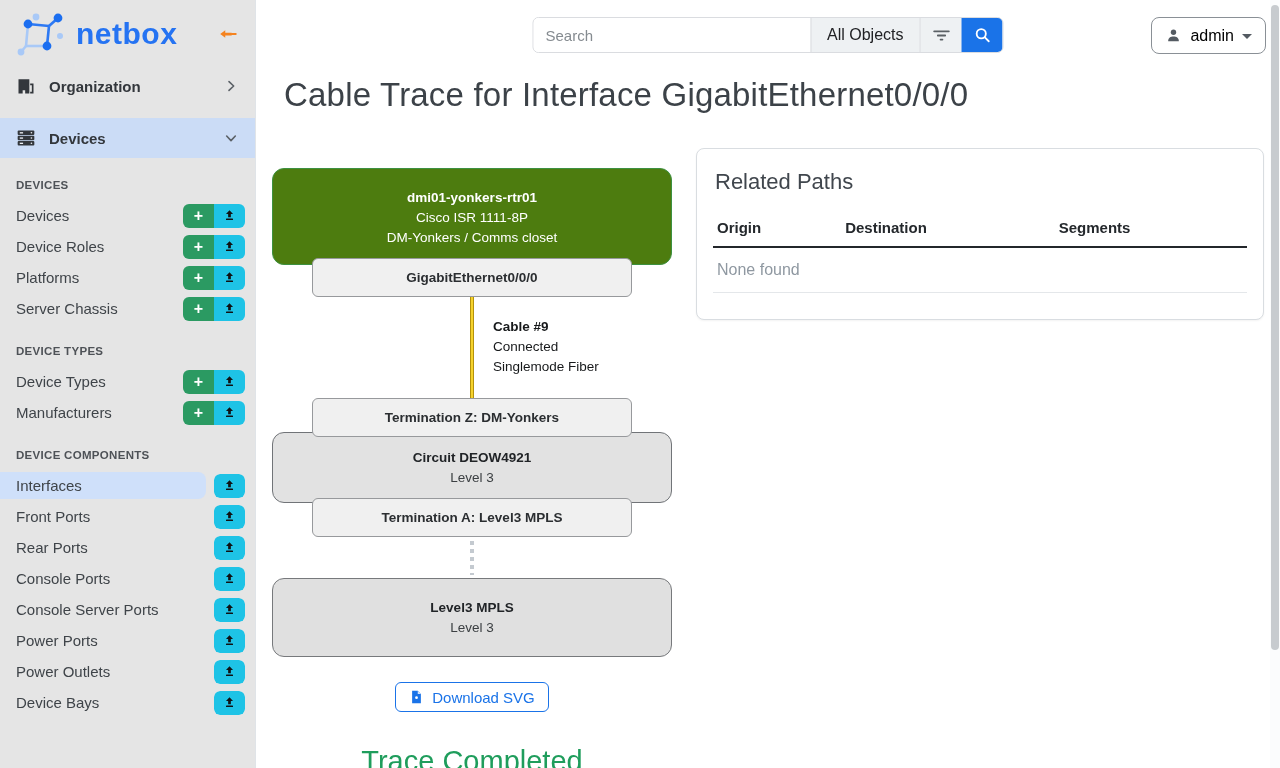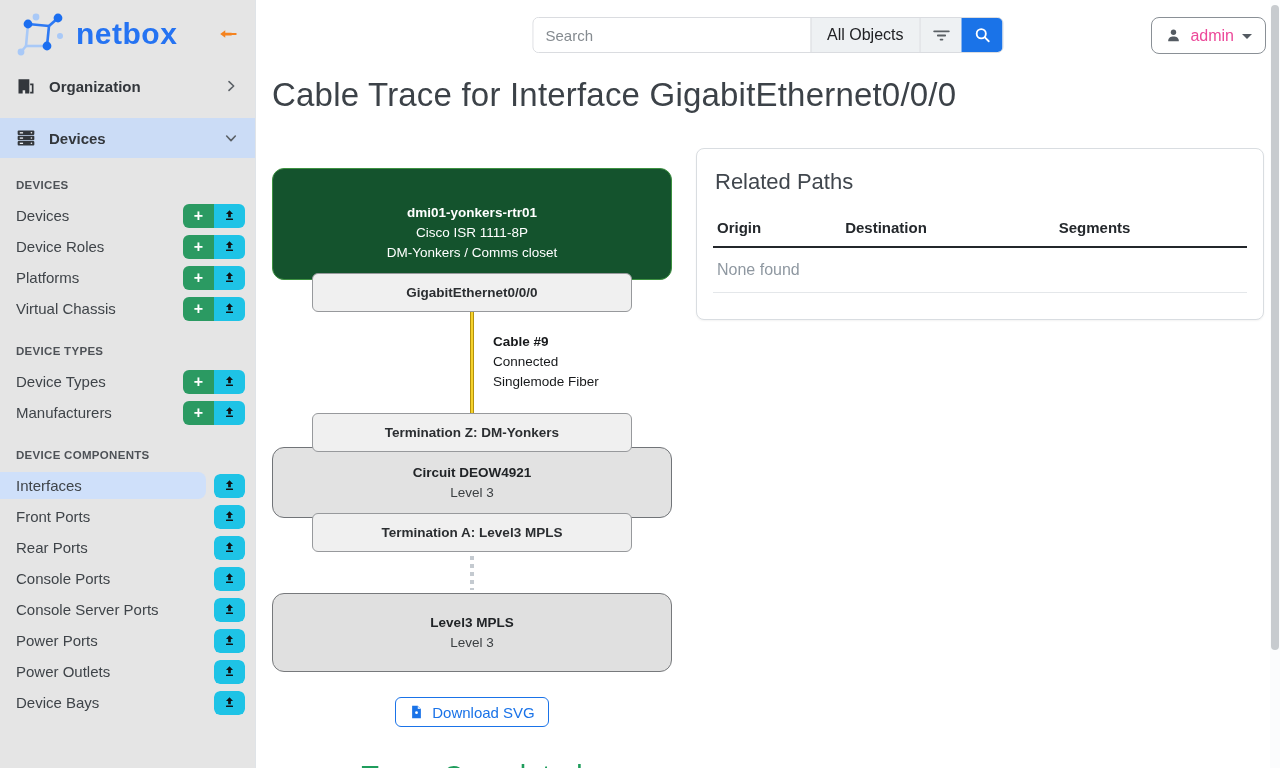--- a/index.html
+++ b/index.html
@@ -29,31 +29,31 @@
 
   
   .main { flex:1; position:relative; background:#fff; overflow:hidden; }
   .topbar { height:70px; position:relative; }
   .search-group { position:absolute; left:50%; transform:translateX(-50%); top:17px; width:471px; height:36px; display:flex; border:1px solid #dadce0; border-radius:6px; overflow:hidden; background:#fff; }
   .search-input { flex:1; border:none; outline:none; padding:0 12px; font-size:15px; font-family:"Liberation Sans",sans-serif; color:#202124; }
   .search-input::placeholder { color:#858b90; }
   .scope-seg { display:flex; align-items:center; padding:0 16px; background:#eef1f3; border-left:1px solid #dadce0; font-size:16px; color:#202124; cursor:pointer; white-space:nowrap; }
   .filter-seg { width:42px; background:#eef1f3; border-left:1px solid #dadce0; display:flex; align-items:center; justify-content:center; cursor:pointer; }
   .searchbtn-seg { width:41px; background:#1a73e8; display:flex; align-items:center; justify-content:center; cursor:pointer; }
-  .user-btn { position:absolute; right:14px; top:17px; height:37px; display:flex; align-items:center; gap:8px; padding:0 13px; border:1px solid #8a9096; border-radius:8px; background:#fff; color:#ec4899; font-size:16px; cursor:pointer; }
+  .user-btn { position:absolute; right:14px; top:17px; height:37px; display:flex; align-items:center; gap:8px; padding:0 13px; border:1px solid #8a9096; border-radius:8px; background:#fff; color:#000000; font-size:16px; cursor:pointer; }
   .caret { width:0; height:0; border-left:5px solid transparent; border-right:5px solid transparent; border-top:5px solid #545b62; margin-top:2px; }
 
   .content { padding:0 16px; }
-  .page-title { font-size:33px; font-weight:400; color:#3c4248; margin:6px 0 0 0; letter-spacing:.2px; }
+  .page-title { font-size:33px; font-weight:400; color:#3c4248; margin:6px 0 0 12px; letter-spacing:.2px; }
   .content-row { display:flex; gap:24px; align-items:flex-start; margin-top:34px; }
 
   
   .trace-col { width:400px; flex-shrink:0; display:flex; flex-direction:column; align-items:center; padding-top:20px; }
   .parent-box { width:400px; border-radius:12px; text-align:center; position:relative; }
-  .device-box { background:#14532d; border:1px solid #3d9140; color:#fff; padding:34px 0 16px 0; z-index:1; }
+  .device-box { background:#4d7c0f; border:1px solid #3d9140; color:#fff; padding:19px 0 16px 0; z-index:1; }
   .device-box .b1 { font-size:13.5px; font-weight:700; line-height:20px; }
   .device-box .b2 { font-size:13.5px; line-height:20px; }
   .attach-box { width:320px; height:39px; background:#f0f0f0; border:1px solid #97999c; border-radius:6px; display:flex; align-items:center; justify-content:center; font-size:13.5px; font-weight:700; color:#2b2e31; position:relative; z-index:3; }
   .overlap-up { margin-top:-7px; }
   .cable-seg { position:relative; width:400px; height:101px; }
   .cable-line { position:absolute; left:50%; transform:translateX(-50%); top:0; bottom:0; width:4px; background:#f6d32d; border-left:1px solid #b5920b; border-right:1px solid #b5920b; }
   .cable-label { position:absolute; left:calc(50% + 21px); top:20px; text-align:left; font-size:13.5px; line-height:20px; color:#17191b; }
   .cable-label .cl-name { font-weight:700; }
   .circuit-box { background:#e2e2e2; border:1px solid #717478; padding:0; margin-top:-5px; z-index:2; height:71px; display:flex; flex-direction:column; justify-content:center; }
   .circuit-box .b1, .net-box .b1 { font-size:13.5px; font-weight:700; line-height:20px; color:#212427; }
@@ -220,21 +220,21 @@
       <span class="row-actions">
         <span class="btn-add">+</span>
         <span class="btn-import">
             <svg>
               <use href="#ic-upload"></use>
             </svg>
           </span>
       </span>
     </div>
     <div class="comp-row">
-      <span class="row-label">Virtual Chassis</span>
+      <span class="row-label">Server Chassis</span>
       <span class="row-actions">
         <span class="btn-add">+</span>
         <span class="btn-import">
             <svg>
               <use href="#ic-upload"></use>
             </svg>
           </span>
       </span>
     </div>
 

